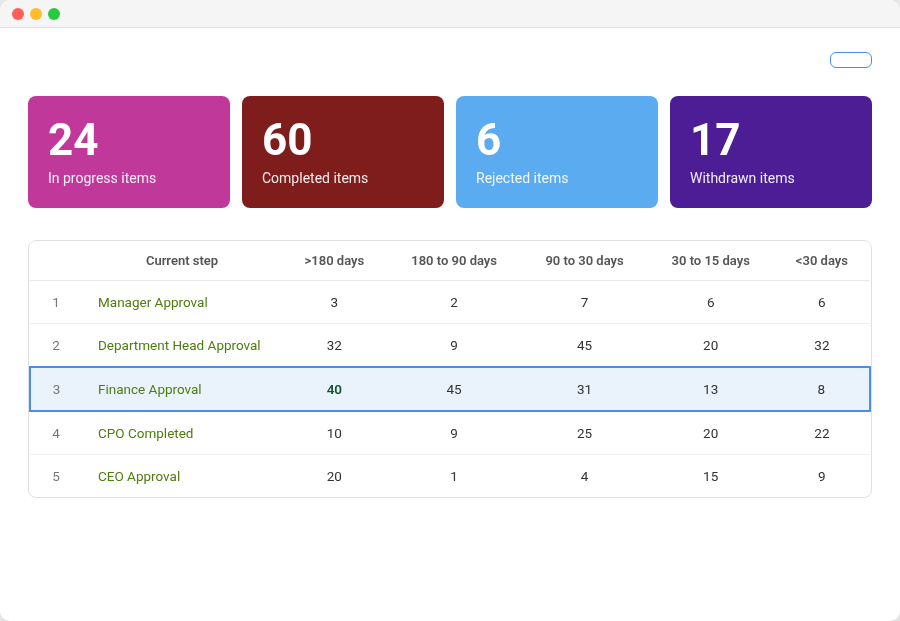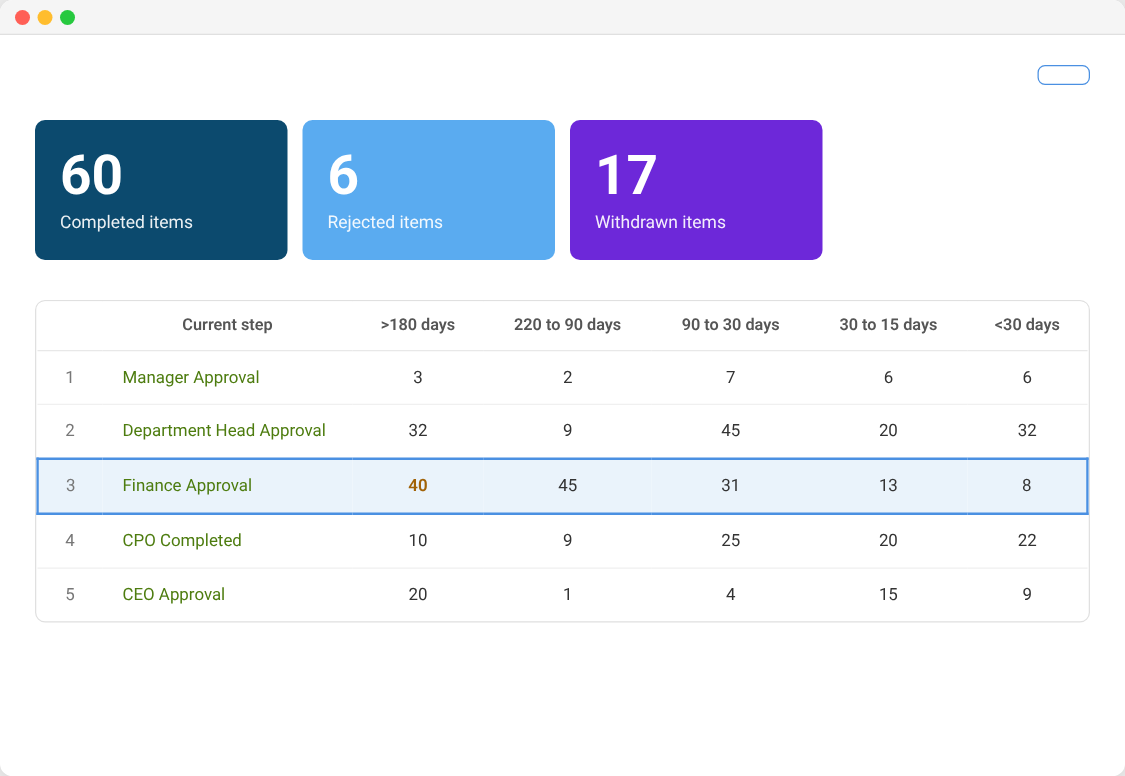--- a/index.html
+++ b/index.html
@@ -86,23 +86,23 @@
       font-weight: 700;
       line-height: 1;
       margin-bottom: 8px;
     }
     .status-card .card-label {
       font-size: 14px;
       font-weight: 400;
       opacity: 0.92;
     }
     .card-inprogress { background: #c0399a; }
-    .card-completed  { background: #0c4a6e; }
+    .card-completed  { background: #7f1d1d; }
     .card-rejected   { background: #5aabf0; }
-    .card-withdrawn  { background: #6d28d9; }
+    .card-withdrawn  { background: #4c1d95; }
 
     .table-section-label {
       font-size: 15px;
       font-weight: 700;
       color: #1a1a1a;
       margin-bottom: 14px;
     }
     .table-wrapper {
       border: 1px solid #e0e0e0;
       border-radius: 8px;
@@ -148,21 +148,21 @@
     }
     .row-highlighted {
       background: #eaf3fb;
       border: 2px solid #4a90e2 !important;
     }
     .row-highlighted td {
       border-top: none;
       border-bottom: none;
     }
     .highlight-value {
-      color: #a16207;
+      color: #14532d;
       font-weight: 600;
     }
   </style>
 </head>
 <body>
 
 <div class="window">
   <div class="title-bar">
     <div class="traffic-light tl-red"></div>
     <div class="traffic-light tl-yellow"></div>
@@ -176,20 +176,24 @@
         <div class="page-title"></div>
         <div class="page-subtitle"></div>
       </div>
       <button class="reports-button"></button>
     </div>
 
     <div class="section-label"></div>
 
     <div class="status-cards">
 
+    <div class="status-card card-inprogress">
+      <div class="big-number">24</div>
+      <div class="card-label">In progress items</div>
+    </div>
         <div class="status-card card-completed">
       <div class="big-number">60</div>
       <div class="card-label">Completed items</div>
     </div>
         <div class="status-card card-rejected">
       <div class="big-number">6</div>
       <div class="card-label">Rejected items</div>
     </div>
         <div class="status-card card-withdrawn">
       <div class="big-number">17</div>
@@ -200,21 +204,21 @@
     <div class="table-section-label"></div>
 
     <div class="table-wrapper">
       <table>
         <thead>
           <tr>
 
           <th></th>
               <th>Current step</th>
               <th>&gt;180 days</th>
-              <th>220 to 90 days</th>
+              <th>180 to 90 days</th>
               <th>90 to 30 days</th>
               <th>30 to 15 days</th>
               <th>&lt;30 days</th>
             </tr>
         </thead>
         <tbody>
 
         <tr>
               <td>1</td>
               <td>Manager Approval</td>

